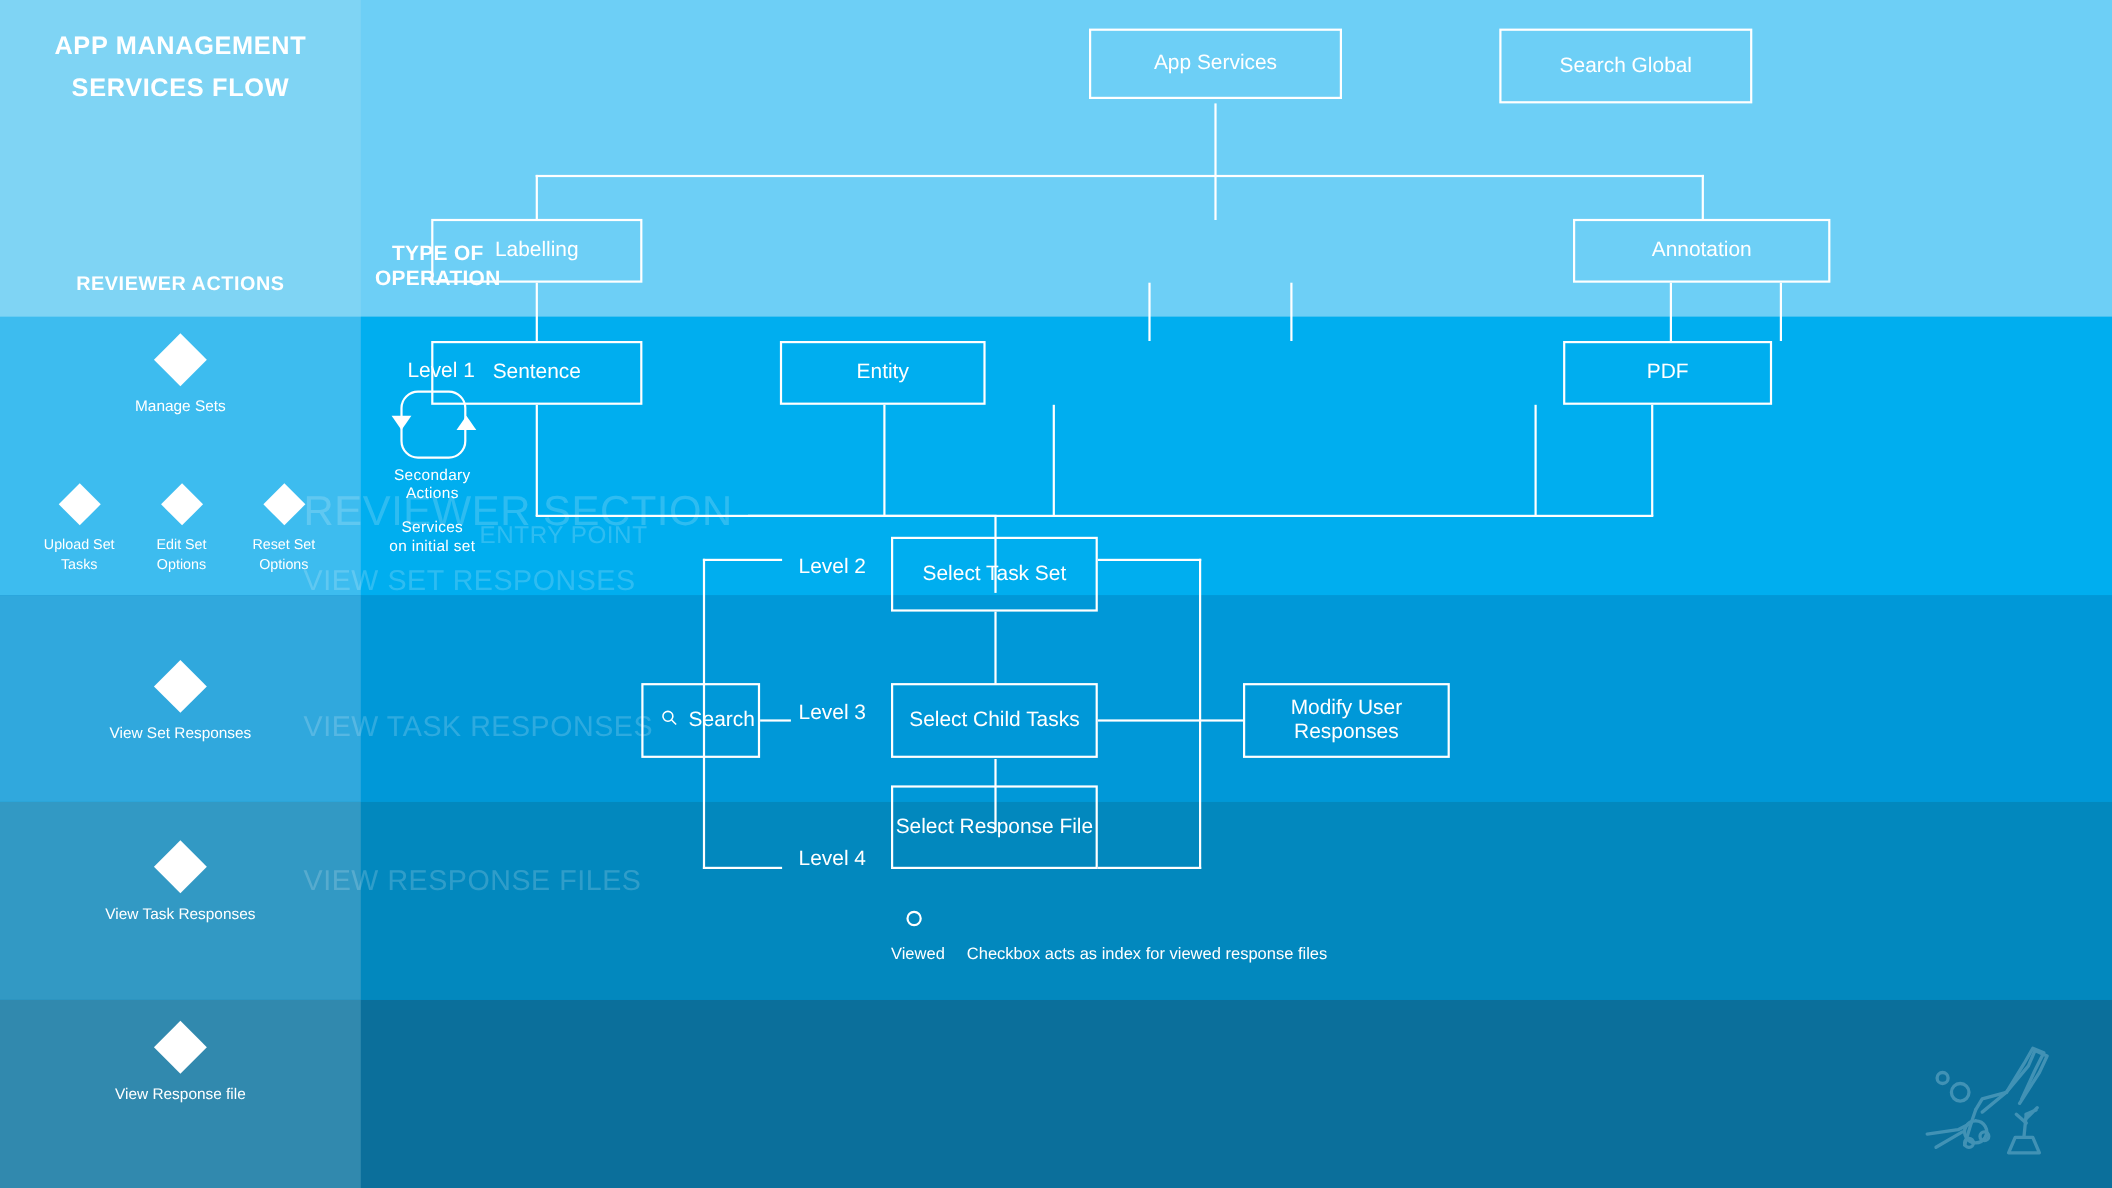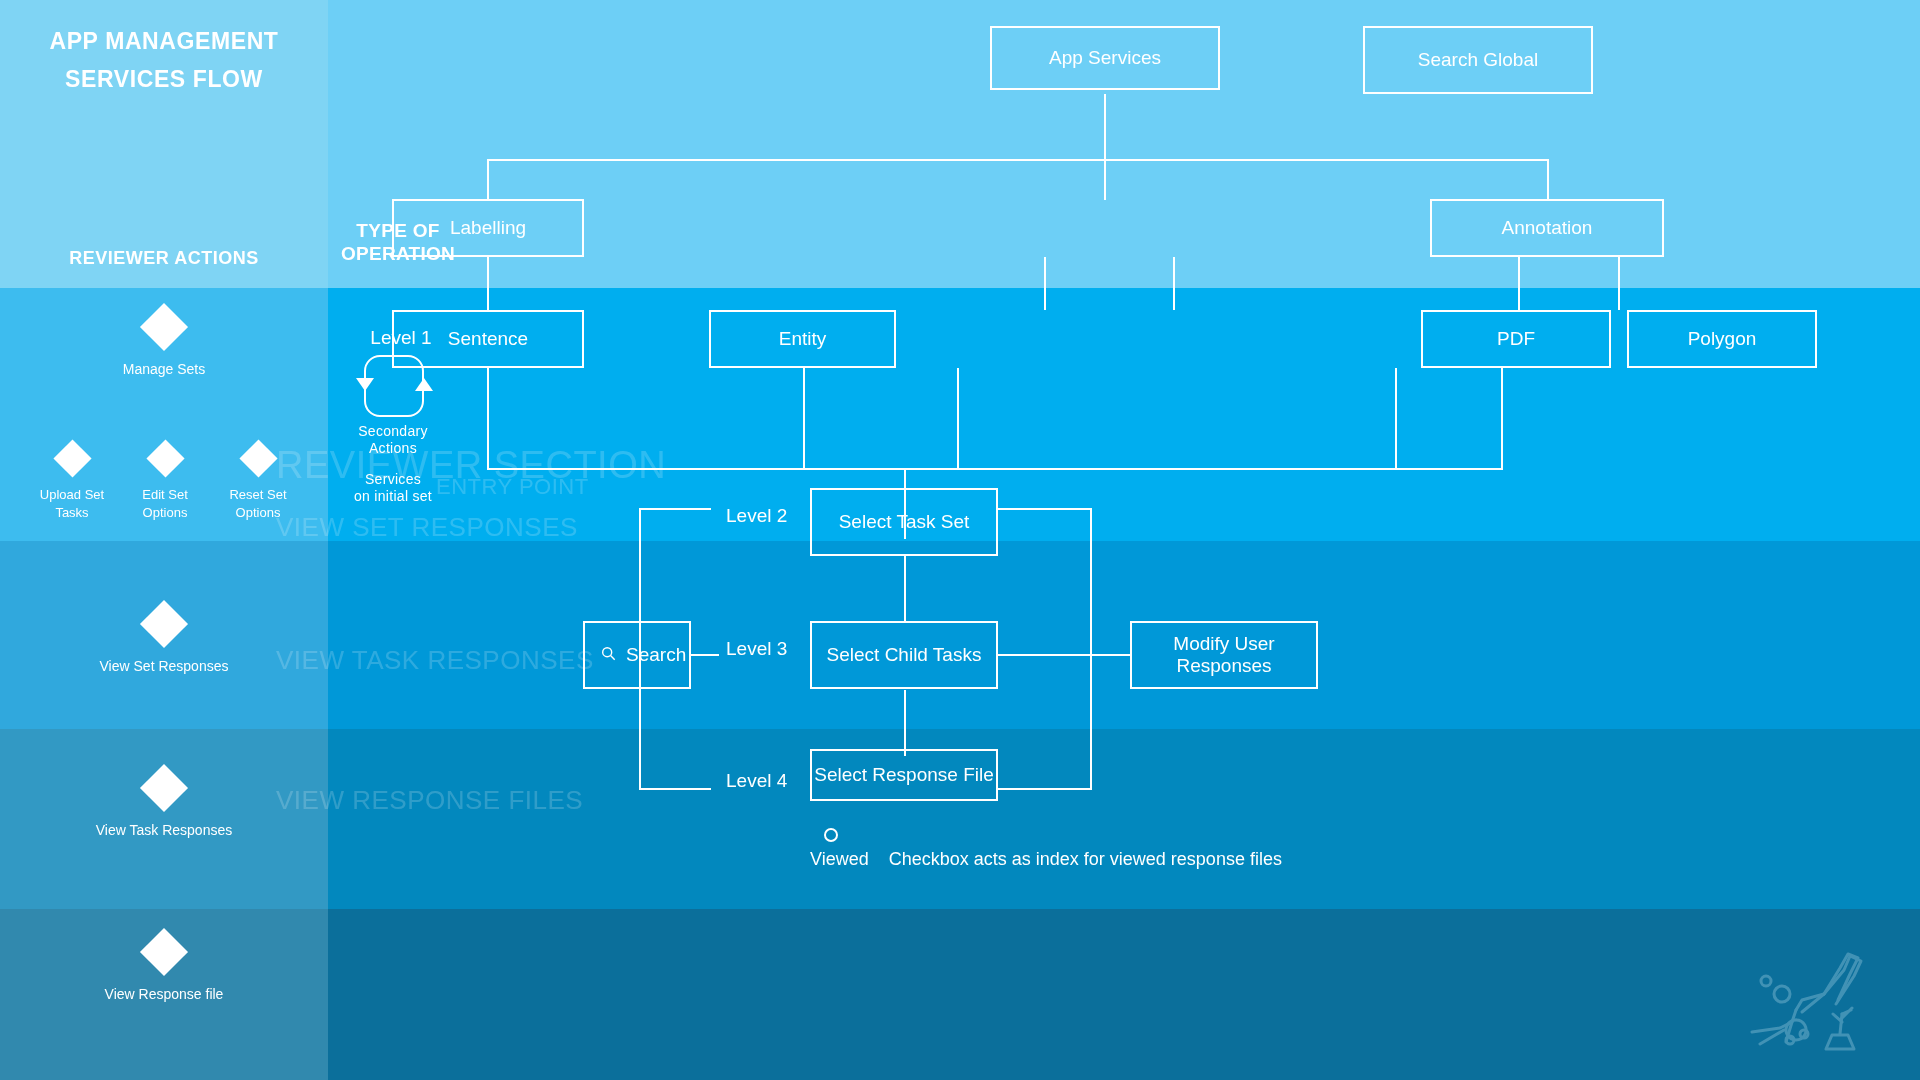--- a/index.html
+++ b/index.html
@@ -94,21 +94,21 @@
     display: flex; align-items: center; gap: 10px;
     padding: 0 16px; font-size: 19px;
   }
   .mag { flex: 0 0 auto; }
 
   .viewed-wrap { position: absolute; color: #ffffff; }
   .viewed-circle {
     width: 14px; height: 14px; border: 2.5px solid #ffffff; border-radius: 50%;
     margin: 0 auto;
   }
-  .viewed-row { display: flex; align-items: flex-start; gap: 20px; margin-top: 7px; font-size: 18px; }
+  .viewed-row { display: flex; align-items: flex-start; gap: 20px; margin-top: 17px; font-size: 15px; }
 
   .diver { position: absolute; right: 32px; bottom: 18px; opacity: .30; }
 </style>
 </head>
 <body>
 
 <div id="stage">
 
   <div class="band band-1"></div>
   <div class="band band-2"></div>
@@ -206,23 +206,20 @@
 
     <div class="node" style="left:64px; top:310px; width:192px; height:58px;">
       <span>Sentence</span>
     </div>
     <div class="node" style="left:381px; top:310px; width:187px; height:58px;">
       <span>Entity</span>
     </div>
     <div class="node" style="left:1093px; top:310px; width:190px; height:58px;">
       <span>PDF</span>
     </div>
-    <div class="node" style="left:1299px; top:310px; width:190px; height:58px;">
-      <span>Polygon</span>
-    </div>
 
     <div class="line v" style="left:159px; top:368px; height:101px;"></div>
     <div class="line v" style="left:475px; top:368px; height:101px;"></div>
     <div class="line v" style="left:629px; top:368px; height:101px;"></div>
     <div class="line v" style="left:1067px; top:368px; height:101px;"></div>
     <div class="line v" style="left:1173px; top:368px; height:101px;"></div>
     <div class="line h" style="left:159px; top:468px; width:1016px;"></div>
     <div class="line v" style="left:576px; top:468px; height:71px;"></div>
 
     <div class="ghost big" style="left:-52px; top:444px;">REVIEWER SECTION</div>
@@ -264,21 +261,21 @@
     <div class="node" style="left:482px; top:621px; width:188px; height:68px;">
       <span>Select Child Tasks</span>
     </div>
 
     <div class="line h" style="left:670px; top:654px; width:132px;"></div>
     <div class="node" style="left:802px; top:621px; width:188px; height:68px;">
       <span class="sm">Modify User Responses</span>
     </div>
 
     <div class="level-label" style="left:398px; top:770px;">Level 4</div>
-    <div class="node" style="left:482px; top:749px; width:188px; height:52px;">
+    <div class="node" style="left:482px; top:714px; width:188px; height:76px;">
       <span class="sm">Select Response File</span>
     </div>
 
     <div class="viewed-wrap" style="left:482px; top:828px;">
       <div class="viewed-circle" style="margin-left:14px;"></div>
       <div class="viewed-row">
         <span>Viewed</span>
         <span>Checkbox acts as index for viewed response files</span>
       </div>
     </div>

